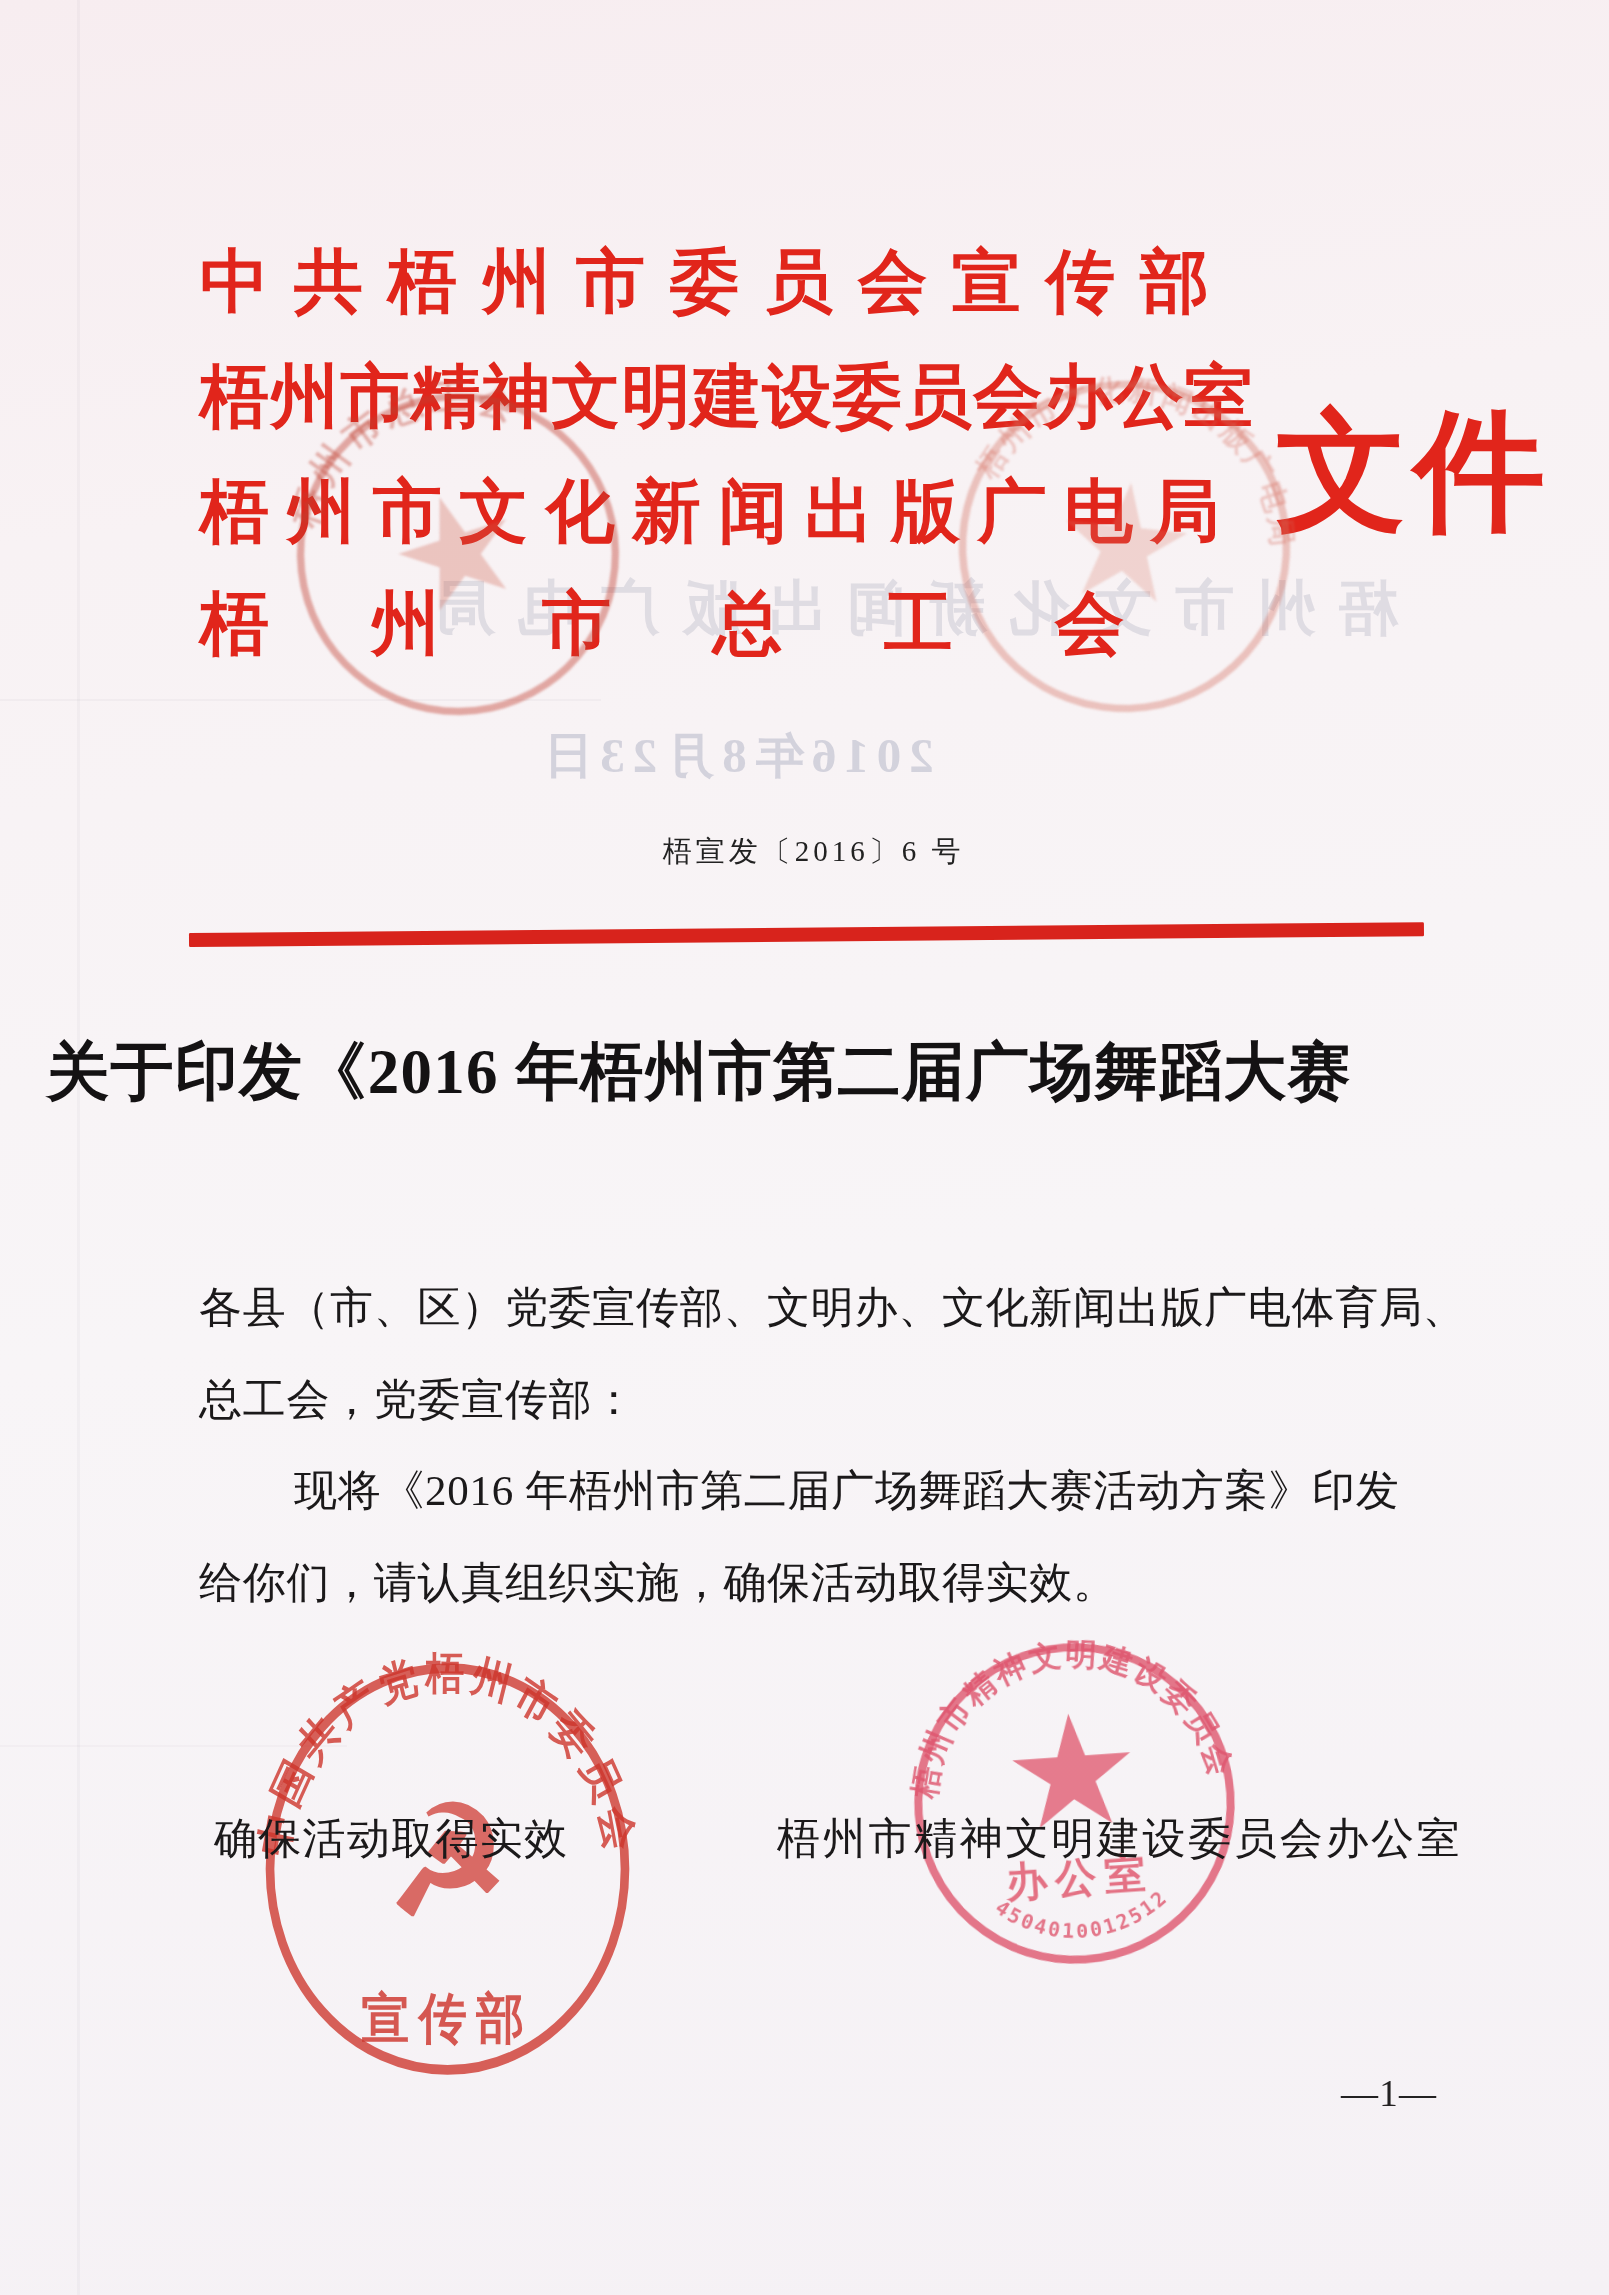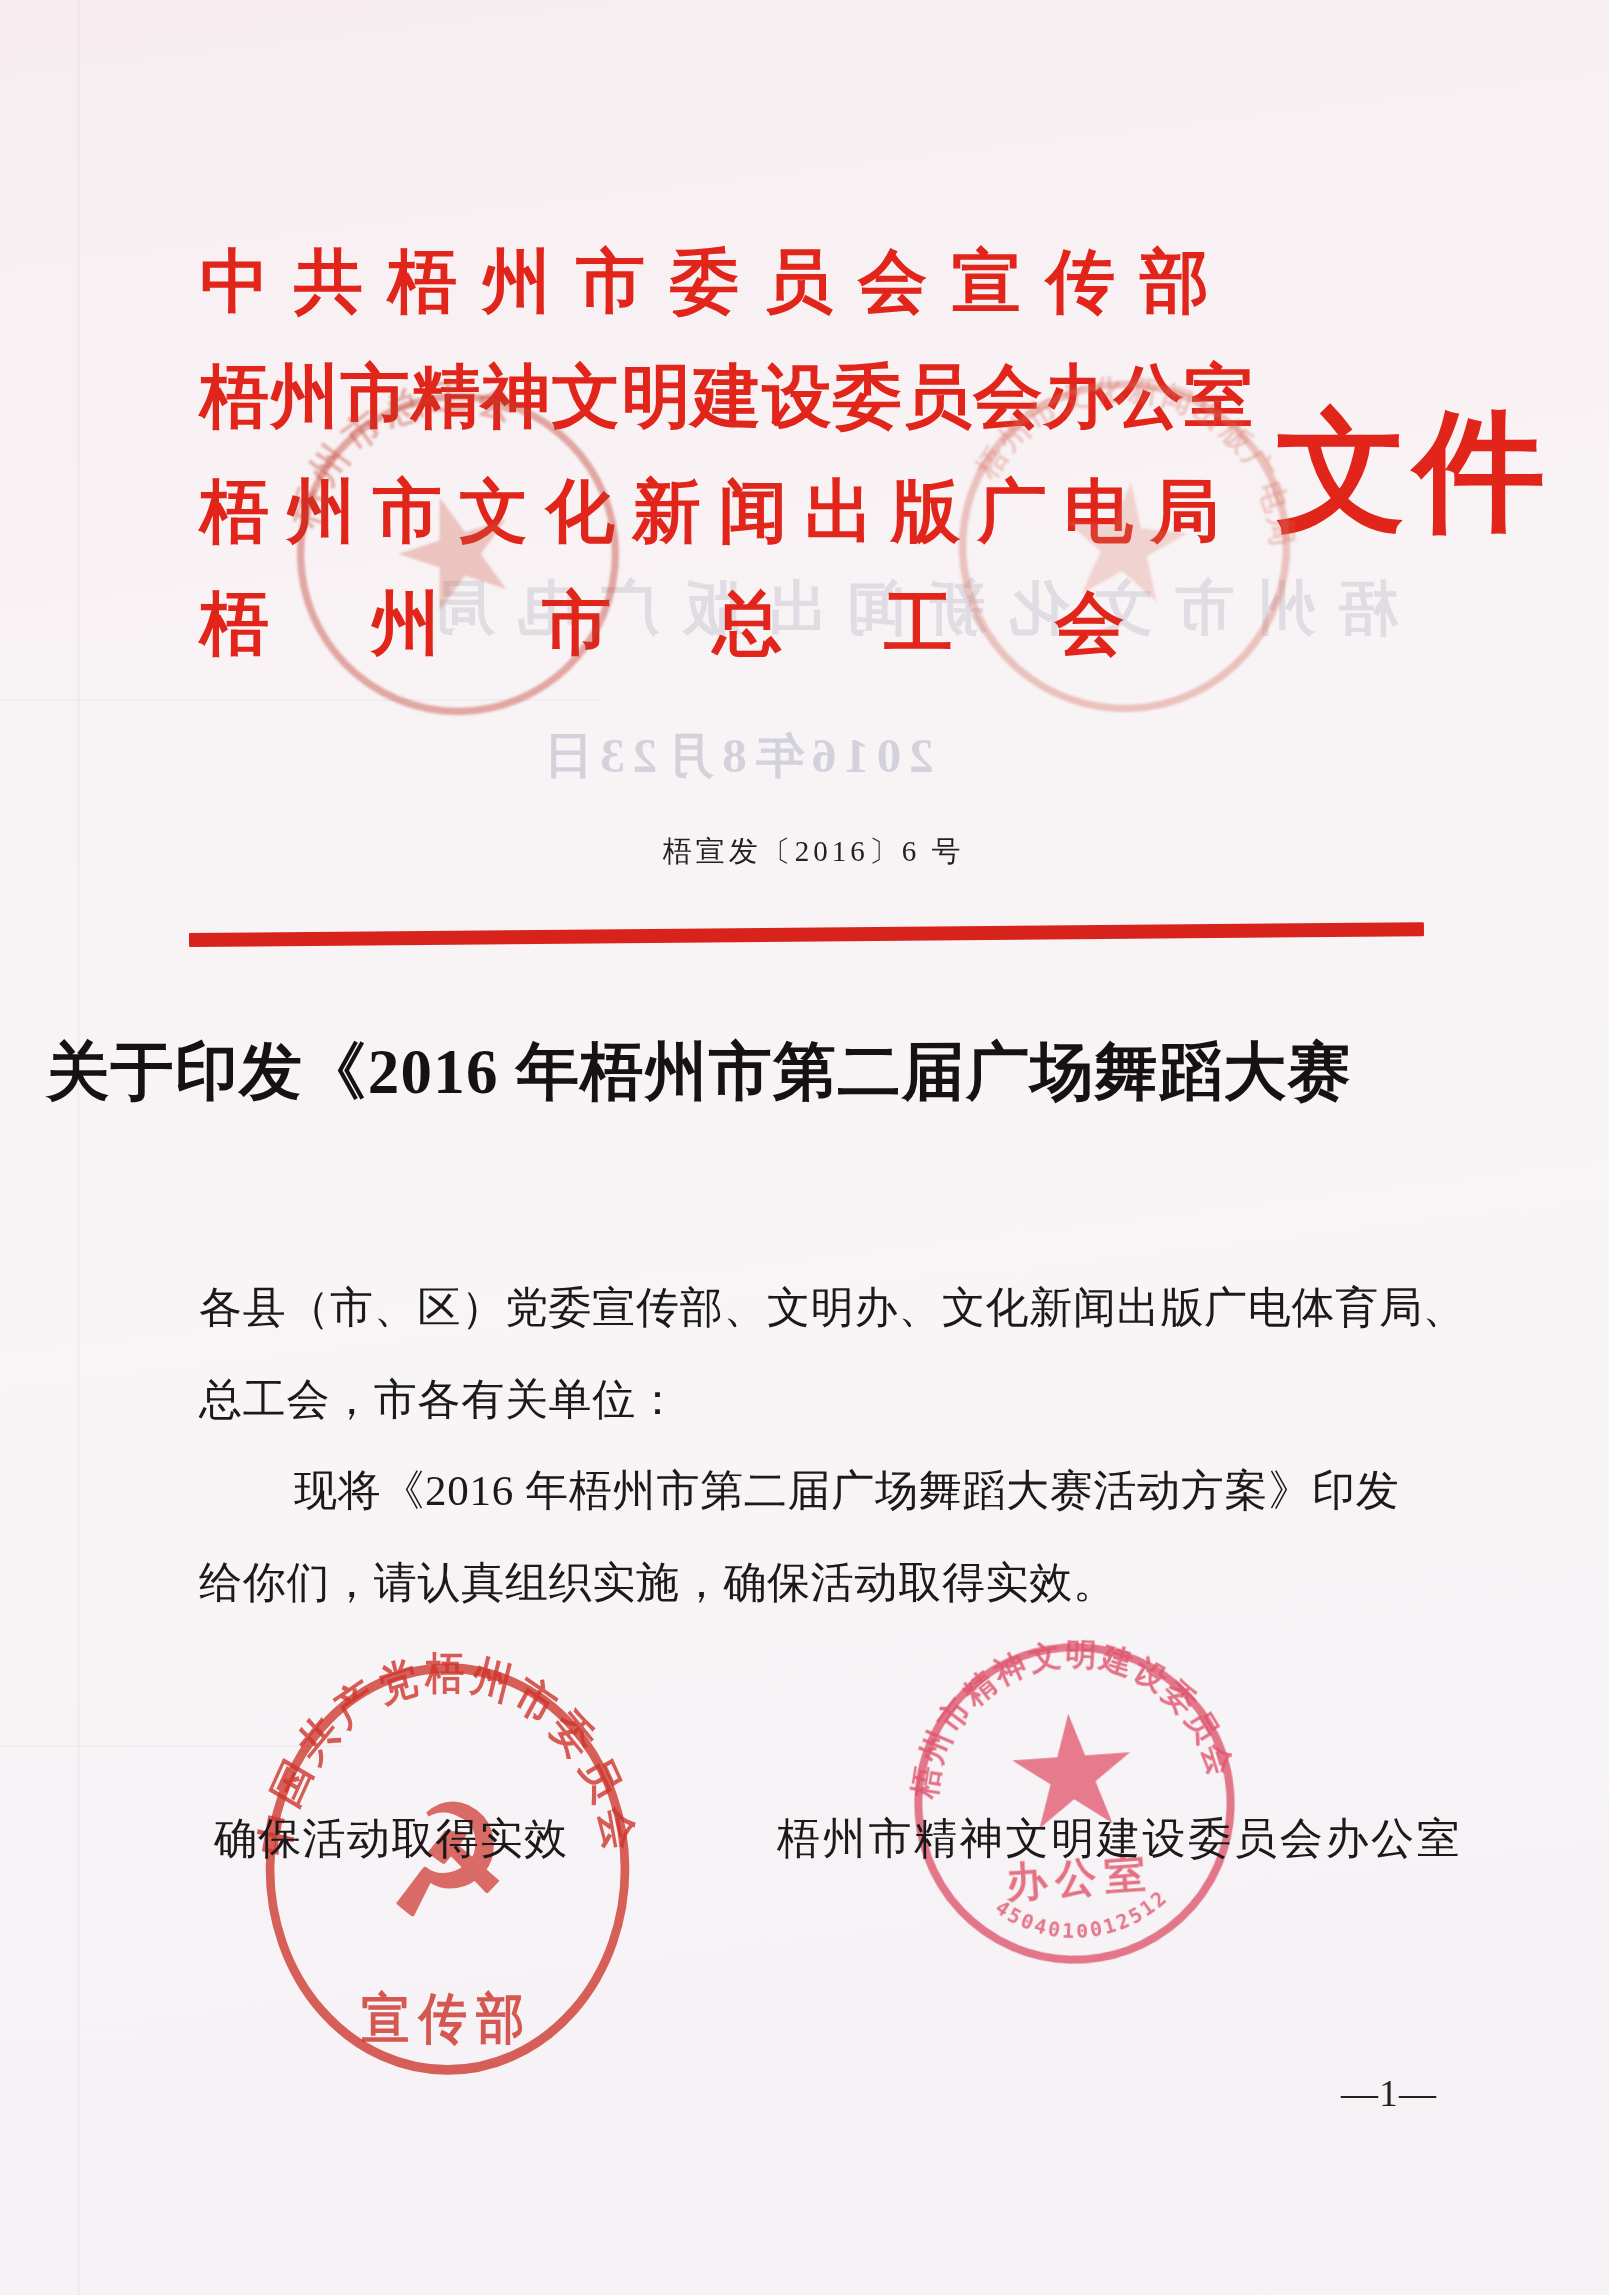--- a/index.html
+++ b/index.html
@@ -103,21 +103,21 @@
     </svg>
   </div>
 
   <div class="doc-number">梧宣发〔2016〕6 号</div>
 
   <div class="red-line"></div>
 
   <div class="title-line title1">关于印发《2016 年梧州市第二届广场舞蹈大赛</div>
 
   <div class="body-line bl1">各县（市、区）党委宣传部、文明办、文化新闻出版广电体育局、</div>
-  <div class="body-line bl2">总工会，市各有关单位：</div>
+  <div class="body-line bl2">总工会，党委宣传部：</div>
   <div class="body-line bl3">现将《2016 年梧州市第二届广场舞蹈大赛活动方案》印发</div>
   <div class="body-line bl4">给你们，请认真组织实施，确保活动取得实效。</div>
 
   <div class="stamp stamp-bl">
     <svg viewBox="-290 -290 580 580" width="387" height="438" preserveAspectRatio="none">
       <circle cx="0" cy="0" r="266" fill="none" stroke="rgba(205,52,44,0.78)" stroke-width="13"></circle>
       <path id="bl-arc" d="M -228,80 A 241,241 0 1 1 228,80" fill="none"></path>
       <text font-size="58" fill="rgba(205,52,44,0.80)" letter-spacing="8" text-anchor="middle">
         <textPath href="#bl-arc" startOffset="50%">中国共产党梧州市委员会</textPath>
       </text>

